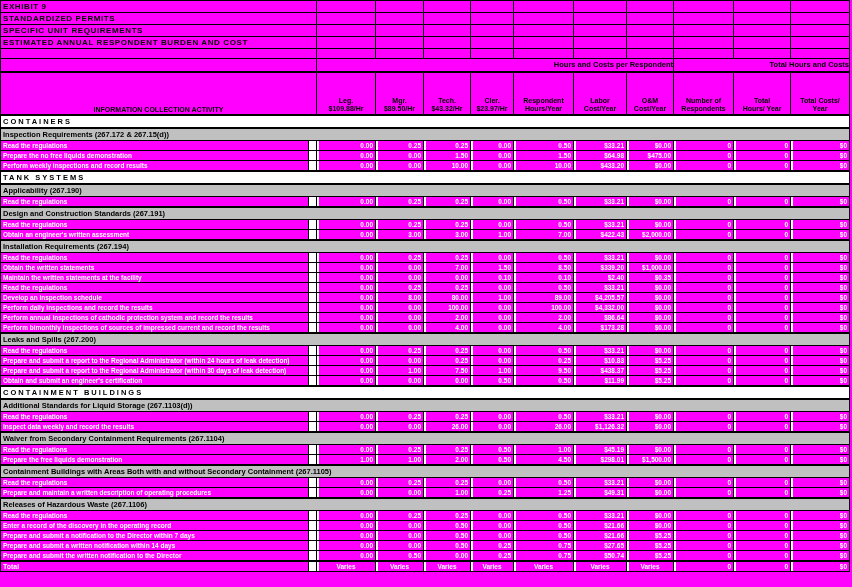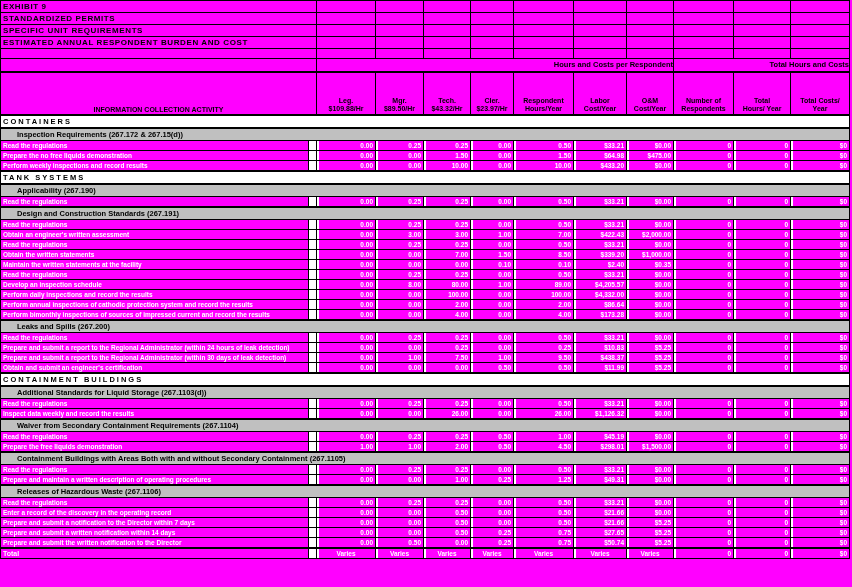--- a/index.html
+++ b/index.html
@@ -42,21 +42,21 @@
   }
   tr.r-colhead td{border-bottom:2px solid #000;}
 
   tr.r-section td{
     background:#fff;color:#000;font-size:7.5px;font-weight:bold;
     letter-spacing:2px;padding-left:2px;
     border-top:2px solid #000;border-bottom:2px solid #000;
   }
   tr.r-sub td{
     background:#c0c0c0;color:#000;font-size:7.5px;font-weight:bold;
-    padding-left:16px;border-top:2px solid #000;
+    padding-left:2px;border-top:2px solid #000;
   }
   td.lbl{
     color:#fff;font-size:6.5px;font-weight:bold;padding-left:2px;
   }
   td.num{
     color:#fff;font-size:6.5px;font-weight:bold;text-align:right;
     padding-right:2px;box-shadow:inset 2px 0 0 #fff;
   }
   td.spacer{background:#fff;}
   tr.r-total td{border-top:2px solid #000;}
@@ -270,20 +270,23 @@
         <td class="num">3.00</td>
         <td class="num">3.00</td>
         <td class="num">1.00</td>
         <td class="num">7.00</td>
         <td class="num">$422.43</td>
         <td class="num">$2,000.00</td>
         <td class="num">0</td>
         <td class="num">0</td>
         <td class="num">$0</td>
       </tr>
+      <tr class="r-sub">
+        <td colspan="12">Installation Requirements  (267.194)</td>
+      </tr>
       <tr class="r-data">
         <td class="lbl">Read the regulations</td>
         <td class="spacer"></td>
         <td class="num">0.00</td>
         <td class="num">0.25</td>
         <td class="num">0.25</td>
         <td class="num">0.00</td>
         <td class="num">0.50</td>
         <td class="num">$33.21</td>
         <td class="num">$0.00</td>

